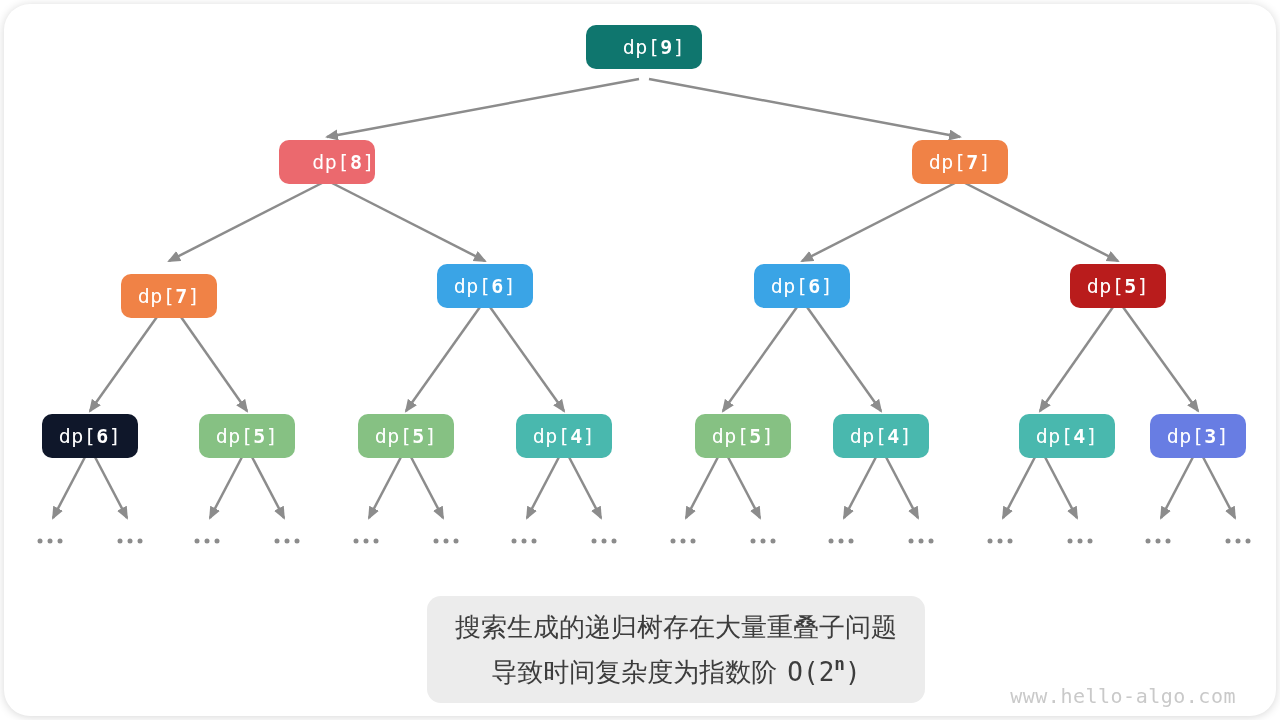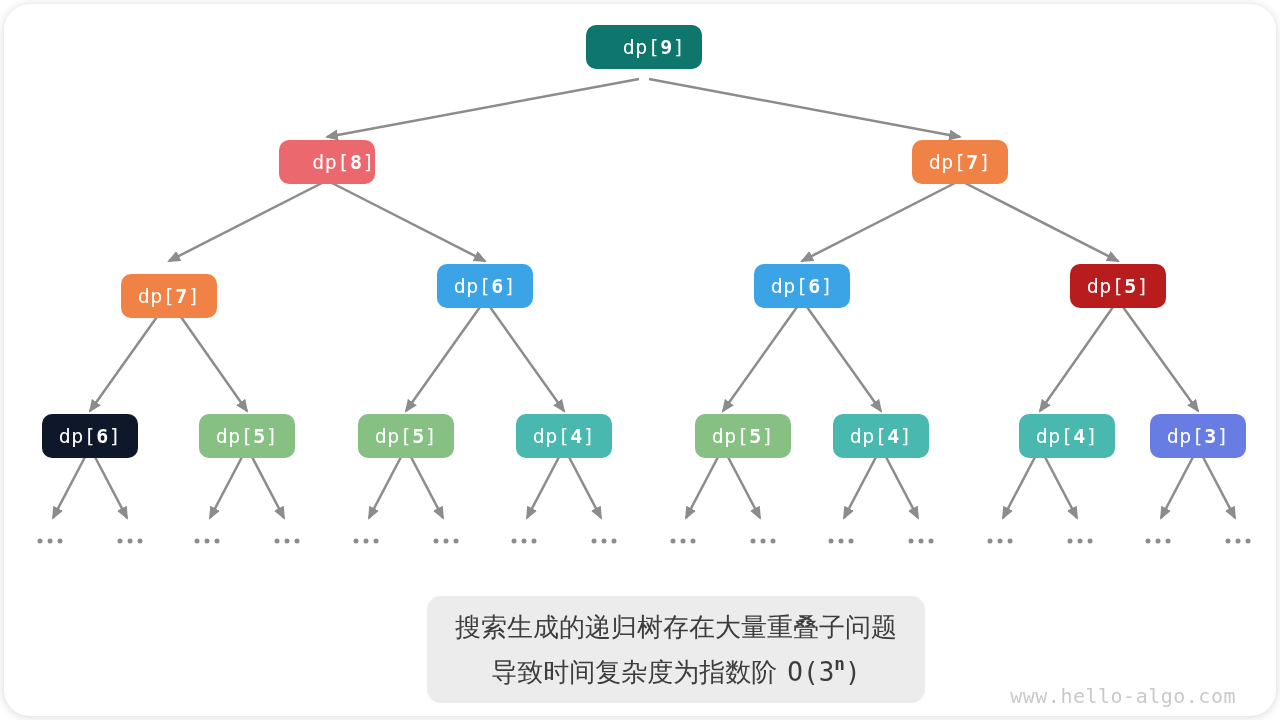--- a/index.html
+++ b/index.html
@@ -210,18 +210,18 @@
       <div class="dots" title="..." style="left: 1234px; top: 537px;">
         <span class="dot"></span>
         <span class="dot"></span>
         <span class="dot"></span>
       </div>
     </div>
 
   <div class="caption-box">
     <div>搜索生成的递归树存在大量重叠子问题</div>
     <div>
-      <span>导致时间复杂度为指数阶</span><span class="complexity"><span>O(3</span><sup>n</sup><span>)</span></span>
+      <span>导致时间复杂度为指数阶</span><span class="complexity"><span>O(2</span><sup>n</sup><span>)</span></span>
     </div>
   </div>
 
   <div class="watermark">www.hello-algo.com</div>
 </div>
 
 </body></html>

